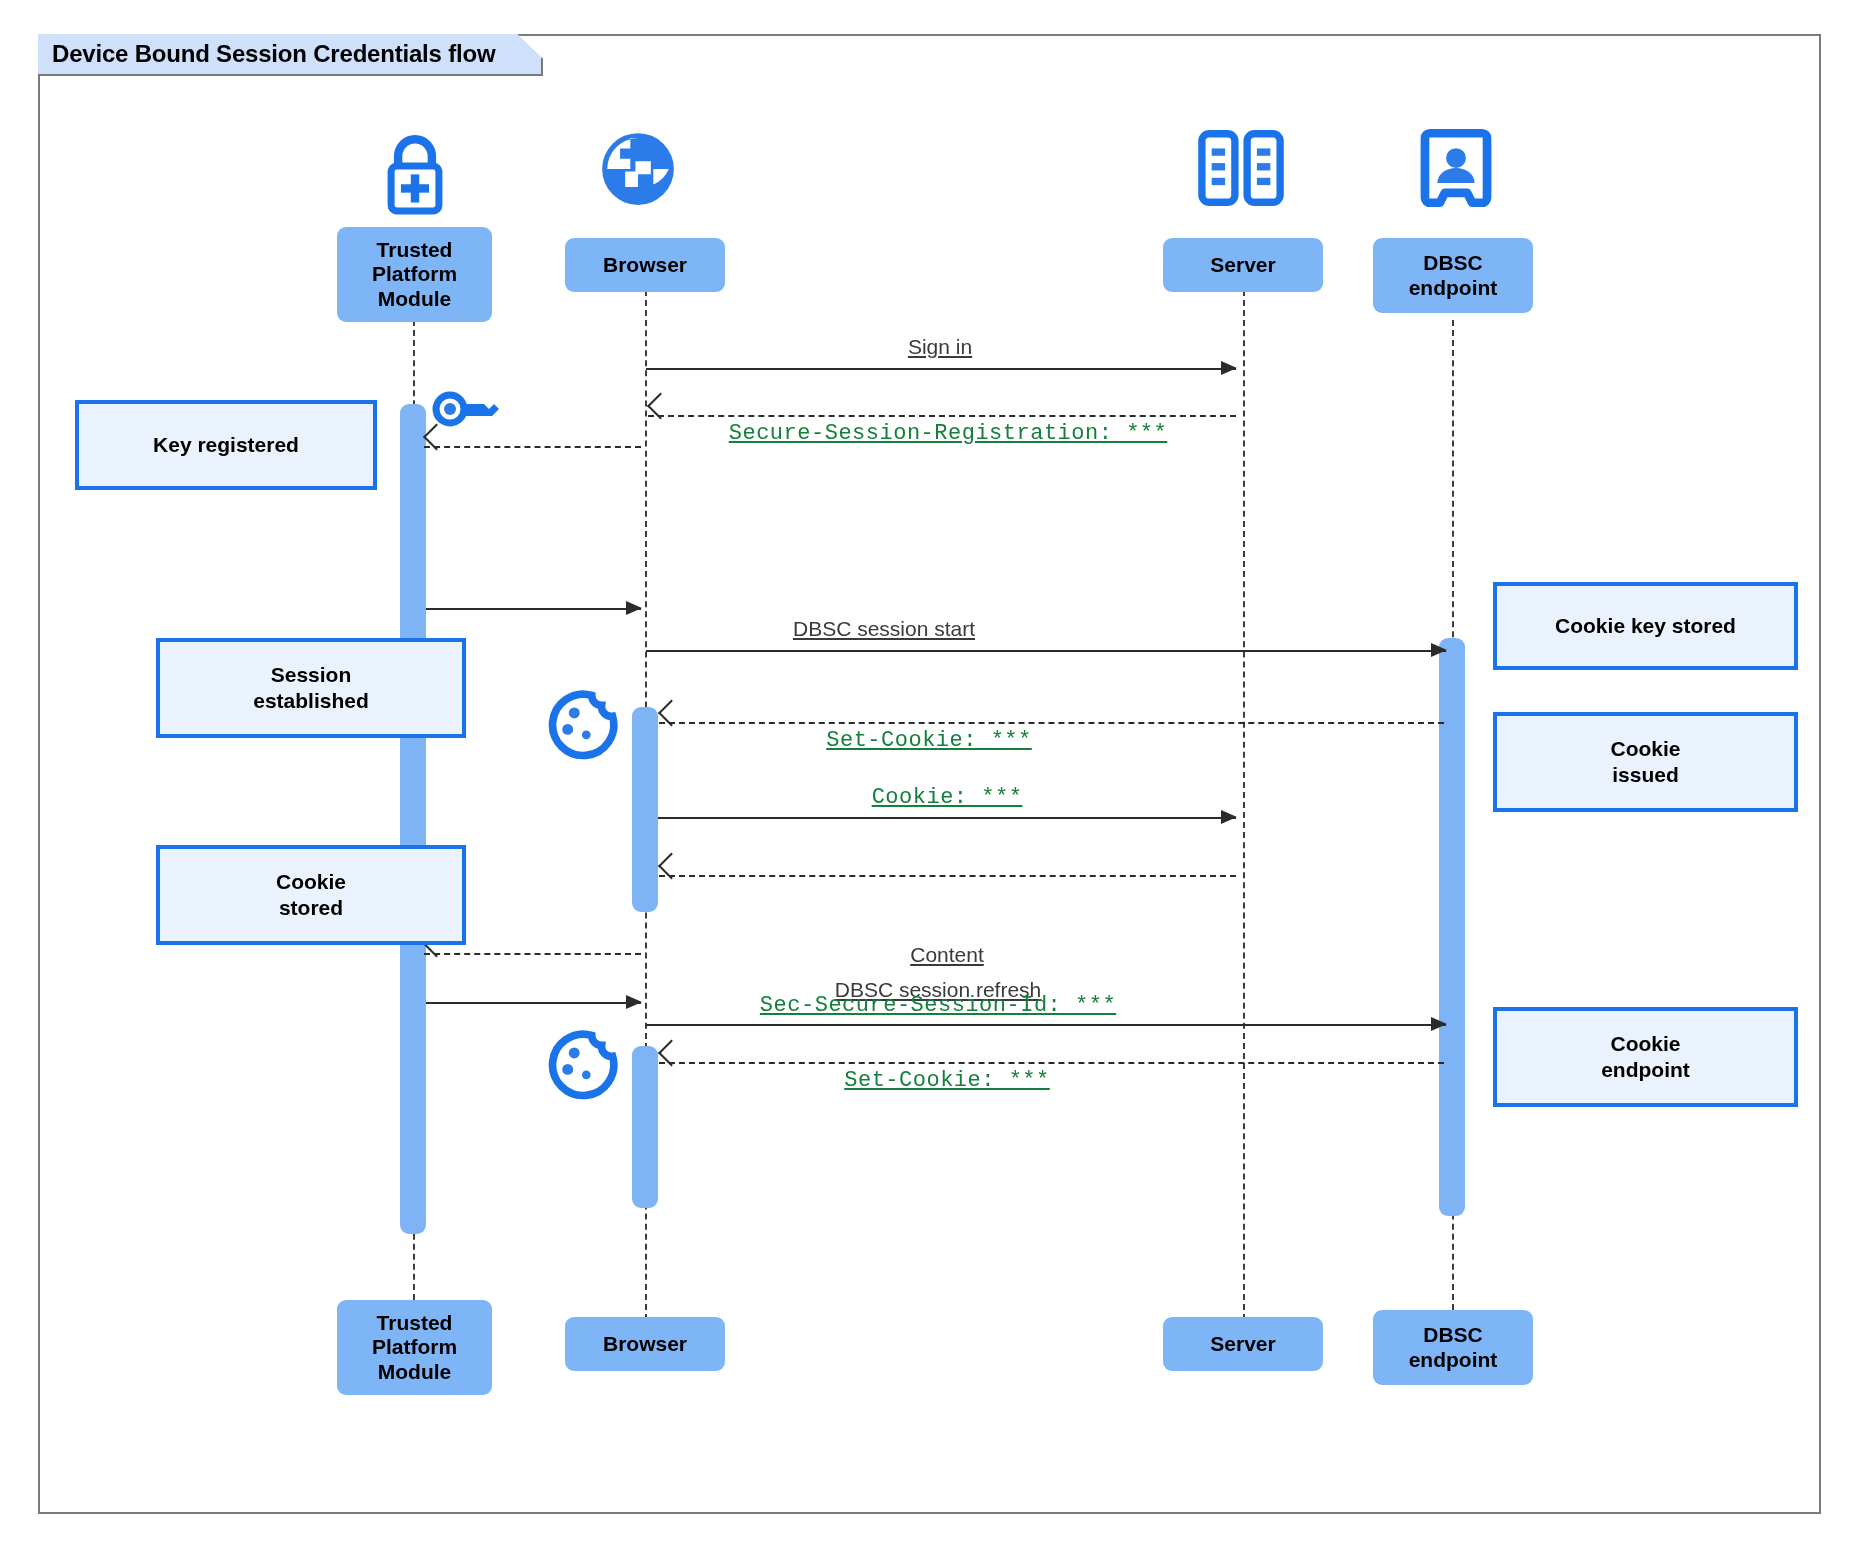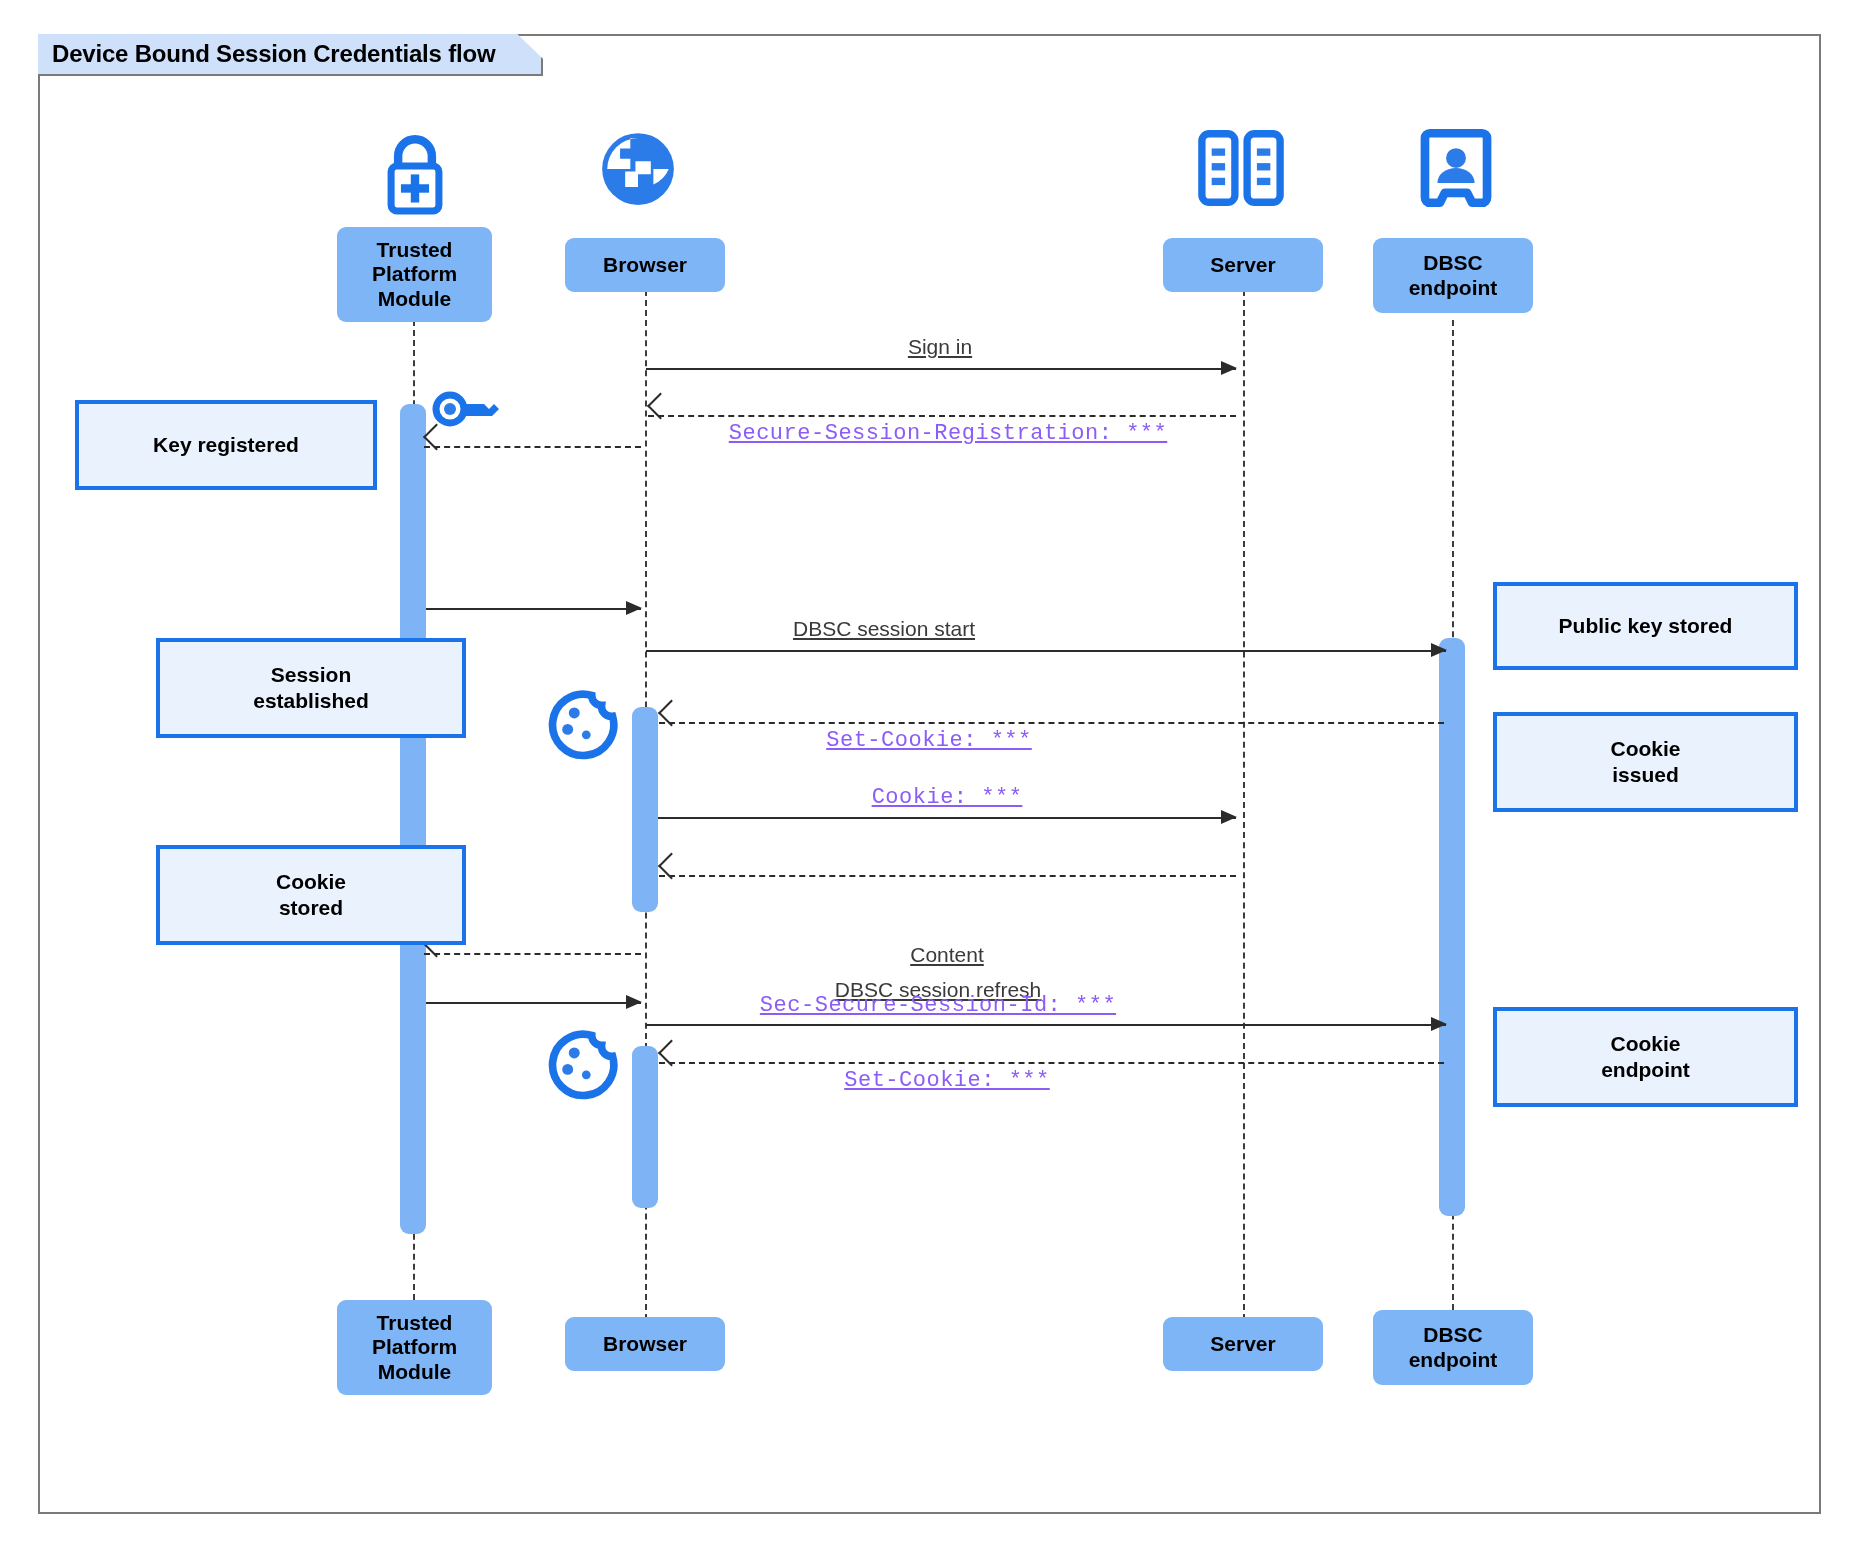--- a/index.html
+++ b/index.html
@@ -35,21 +35,21 @@
   .msg.dashed .line{border-top:2px dashed #2b2b2b;}
   .arrow-solid{position:absolute;top:-7px;width:0;height:0;
      border-top:7px solid transparent;border-bottom:7px solid transparent;}
   .arrow-solid.right{right:-1px;border-left:16px solid #2b2b2b;}
   .arrow-open{position:absolute;width:17px;height:17px;top:-9px;}
   .arrow-open.left{left:-1px;border-left:2px solid #2b2b2b;border-top:2px solid #2b2b2b;
      transform:rotate(-45deg);transform-origin:left top;}
 
   .mlabel{position:absolute;text-align:center;white-space:nowrap;color:#3a3a3a;font-size:21px;
           transform:translateX(-50%);text-decoration:underline;}
-  .mlabel.mono{font-family:"Liberation Mono", monospace;font-size:22px;color:#8b5cf6;letter-spacing:0.5px;}
+  .mlabel.mono{font-family:"Liberation Mono", monospace;font-size:22px;color:#15803d;letter-spacing:0.5px;}
   .mlabel.prop{font-family:"Liberation Sans", sans-serif;font-size:21px;color:#3a3a3a;}
 
   
   .icon{position:absolute;}
 </style>
 </head>
 <body>
 
 <div id="canvas">
 
@@ -242,21 +242,21 @@
   <div class="note" style="left:75px;top:400px;width:302px;height:90px;">
     <span>Key registered</span>
   </div>
 
   <div class="note" style="left:156px;top:845px;width:310px;height:100px;flex-direction:column;">
     <span>Cookie</span>
     <span>stored</span>
   </div>
 
   <div class="note" style="left:1493px;top:582px;width:305px;height:88px;">
-    <span>Public key stored</span>
+    <span>Cookie key stored</span>
   </div>
 
   <div class="note" style="left:1493px;top:712px;width:305px;height:100px;flex-direction:column;">
     <span>Cookie</span>
     <span>issued</span>
   </div>
 
   <div class="note" style="left:1493px;top:1007px;width:305px;height:100px;flex-direction:column;">
     <span>Cookie</span>
     <span>endpoint</span>

